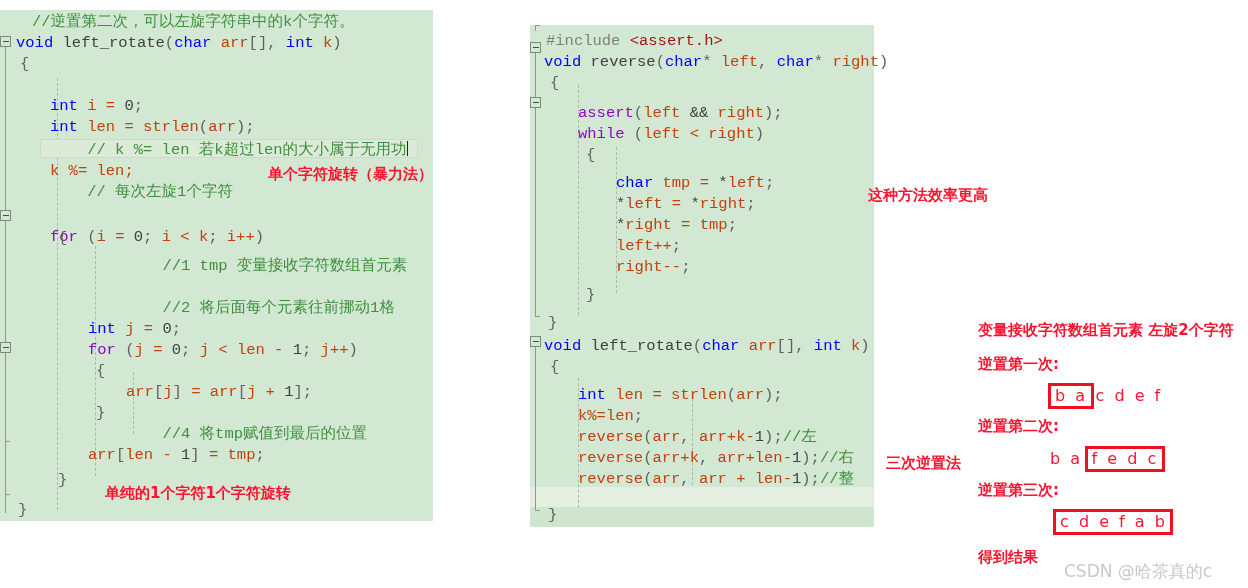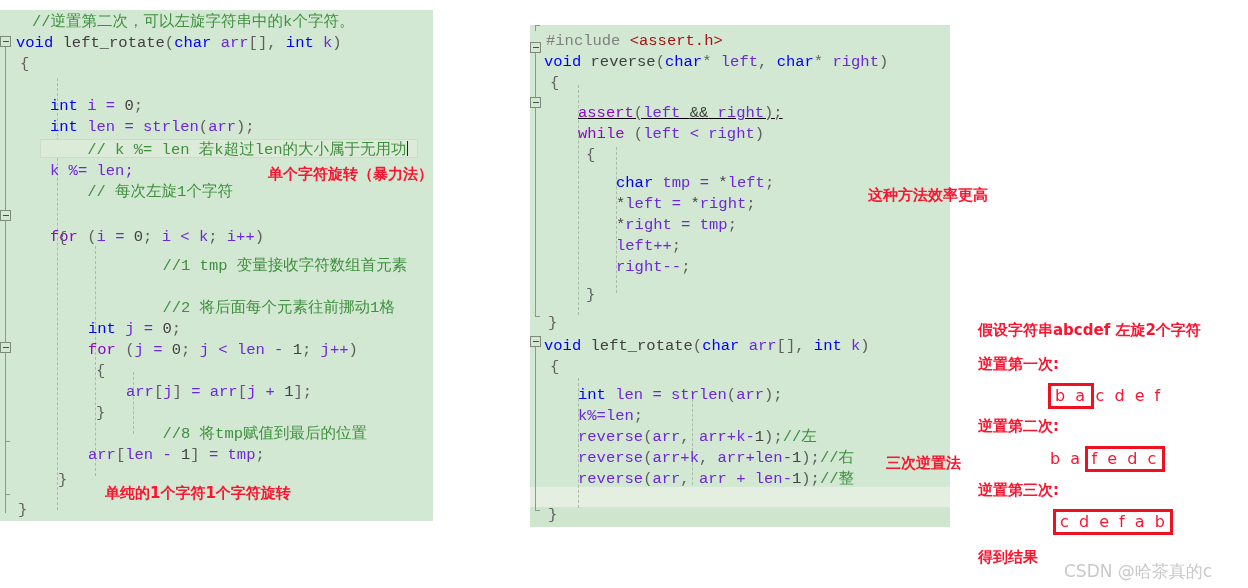--- a/index.html
+++ b/index.html
@@ -19,21 +19,21 @@
   .code-panel {
     position: absolute;
     background: #d3e8d3;
     font-family: "Liberation Mono", monospace;
     font-size: 15.5px;
     line-height: 21px;
     white-space: pre;
     box-sizing: border-box;
   }
   #panel-left  { left: 0px;   top: 10px; width: 433px; height: 511px; }
-  #panel-mid   { left: 530px; top: 25px; width: 420px; height: 498px; }
+  #panel-mid   { left: 530px; top: 25px; width: 344px; height: 498px; }
 
   
   .panel-strip {
     position: absolute;
     left: 0; right: 0;
     height: 20px;
     background: #e4efe2;
   }
 
   
@@ -95,21 +95,21 @@
     display: inline-block;
     width: 1px;
     height: 15px;
     background: #222;
     vertical-align: -2px;
   }
 
   
   .kw   { color: #0000ff; }        
   .ctl  { color: #8f08c4; }        
-  .pln  { color: #6d28d9; }        
+  .pln  { color: #c2410c; }        
   .cmt  { color: #3f8f3f; }        
   .pp   { color: #808080; }        
   .str  { color: #a31515; }        
   .mac  { color: #8f08c4; }        
   .dark { color: #404040; }
   .brc  { color: #606060; }
 
   
   .anno {
     position: absolute;
@@ -206,21 +206,21 @@
   <div class="line" style="top:309px; left:88px;"><span class="kw">int</span><span class="pln"> j = </span><span class="dark">0</span><span class="brc">;</span></div>
 
   <div class="line" style="top:330px; left:88px;"><span class="ctl">for</span><span class="pln"> </span><span class="brc">(</span><span class="pln">j = </span><span class="dark">0</span><span class="brc">; </span><span class="pln">j &lt; len - </span><span class="dark">1</span><span class="brc">; </span><span class="pln">j++</span><span class="brc">)</span></div>
 
   <div class="line" style="top:351px; left:96px;"><span class="brc">{</span></div>
 
   <div class="line" style="top:372px; left:126px;"><span class="pln">arr</span><span class="brc">[</span><span class="pln">j</span><span class="brc">]</span><span class="pln"> = </span><span class="pln">arr</span><span class="brc">[</span><span class="pln">j + </span><span class="dark">1</span><span class="brc">];</span></div>
 
   <div class="line" style="top:393px; left:96px;"><span class="brc">}</span></div>
 
-  <div class="line" style="top:414px; left:88px;"><span class="cmt">        //8 将tmp赋值到最后的位置</span></div>
+  <div class="line" style="top:414px; left:88px;"><span class="cmt">        //4 将tmp赋值到最后的位置</span></div>
 
   <div class="line" style="top:435px; left:88px;"><span class="pln">arr</span><span class="brc">[</span><span class="pln">len - </span><span class="dark">1</span><span class="brc">]</span><span class="pln"> = tmp</span><span class="brc">;</span></div>
 
   <div class="line" style="top:460px; left:58px;"><span class="brc">}</span></div>
 
   <div class="line" style="top:490px; left:18px;"><span class="brc">}</span></div>
 </div>
 
 <div class="anno" style="left:268px; top:165px;">单个字符旋转（暴力法）</div>
 <div class="anno" style="left:105px; top:484px;">单纯的1个字符1个字符旋转</div>
@@ -250,21 +250,21 @@
   <div class="indent-guide" style="left:48px; top:353px; height:130px;"></div>
   <div class="indent-guide" style="left:162px;top:374px; height:86px;"></div>
 
   
   <div class="line" style="top:6px;   left:16px;"><span class="pp">#include </span><span class="str">&lt;assert.h&gt;</span></div>
 
   <div class="line" style="top:27px;  left:14px;"><span class="kw">void</span><span class="pln"> </span><span class="dark">reverse</span><span class="brc">(</span><span class="kw">char</span><span class="brc">* </span><span class="pln">left</span><span class="brc">, </span><span class="kw">char</span><span class="brc">* </span><span class="pln">right</span><span class="brc">)</span></div>
 
   <div class="line" style="top:48px;  left:20px;"><span class="brc">{</span></div>
 
-  <div class="line" style="top:78px;  left:48px;text-decoration:underline;"><span class="mac">assert</span><span class="brc">(</span><span class="pln">left </span><span class="dark">&amp;&amp;</span><span class="pln"> right</span><span class="brc">);</span></div>
+  <div class="line" style="top:78px;  left:48px;"><span class="mac">assert</span><span class="brc">(</span><span class="pln">left </span><span class="dark">&amp;&amp;</span><span class="pln"> right</span><span class="brc">);</span></div>
 
   <div class="line" style="top:99px;  left:48px;"><span class="ctl">while</span><span class="pln"> </span><span class="brc">(</span><span class="pln">left &lt; right</span><span class="brc">)</span></div>
 
   <div class="line" style="top:120px; left:56px;"><span class="brc">{</span></div>
 
   <div class="line" style="top:148px; left:86px;"><span class="kw">char</span><span class="pln"> tmp = </span><span class="dark">*</span><span class="pln">left</span><span class="brc">;</span></div>
 
   <div class="line" style="top:169px; left:86px;"><span class="dark">*</span><span class="pln">left = </span><span class="dark">*</span><span class="pln">right</span><span class="brc">;</span></div>
 
   <div class="line" style="top:190px; left:86px;"><span class="dark">*</span><span class="pln">right = tmp</span><span class="brc">;</span></div>
@@ -292,21 +292,21 @@
   <div class="line" style="top:444px; left:48px;"><span class="pln">reverse</span><span class="brc">(</span><span class="pln">arr</span><span class="brc">, </span><span class="pln">arr + len-</span><span class="dark">1</span><span class="brc">);</span><span class="cmt">//整</span></div>
 
   <div class="line" style="top:480px; left:18px;"><span class="brc">}</span></div>
 </div>
 
 <div class="anno" style="left:868px; top:186px;">这种方法效率更高</div>
 <div class="anno" style="left:886px; top:454px;">三次逆置法</div>
 
 <div>
 
-  <div class="anno" style="left:978px; top:321px;">假设字符串abcdef 左旋2个字符</div>
+  <div class="anno" style="left:978px; top:321px;">变量接收字符数组首元素 左旋2个字符</div>
 
   <div class="anno" style="left:978px; top:355px;">逆置第一次:</div>
   <div class="seq" style="left:1048px; top:383px;">
     <span class="boxed">b a</span><span class="plainpart">c d e f</span>
   </div>
 
   <div class="anno" style="left:978px; top:417px;">逆置第二次:</div>
   <div class="seq" style="left:1048px; top:446px;">
     <span class="plainpart">b a</span><span class="boxed">f e d c</span>
   </div>

